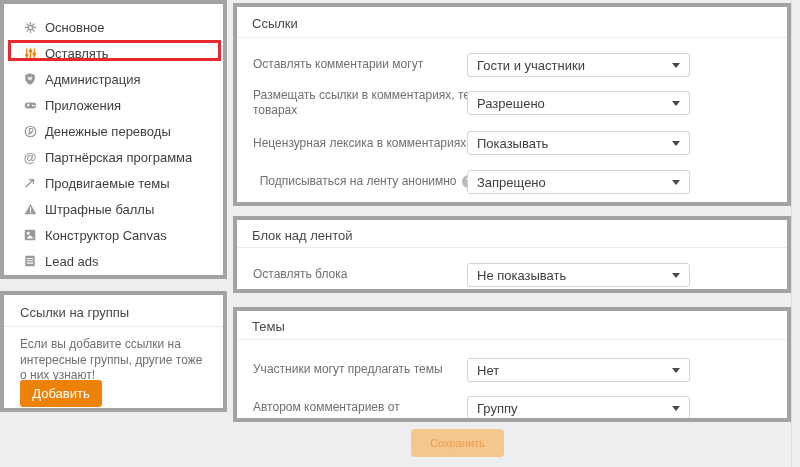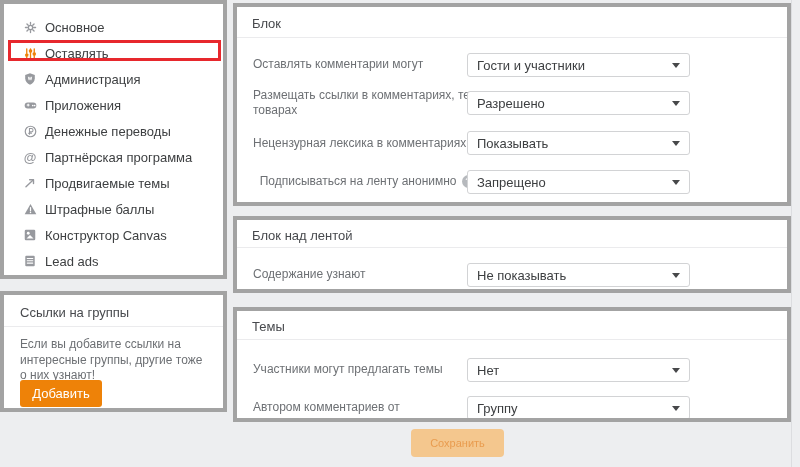--- a/index.html
+++ b/index.html
@@ -161,21 +161,21 @@
   </aside>
 
   <aside class="card links-card">
     <div class="links-title">Ссылки на группы</div>
     <div class="links-divider"></div>
     <p class="links-desc">Если вы добавите ссылки на интересные группы, другие тоже о них узнают!</p>
     <button class="add-btn">Добавить</button>
   </aside>
 
   <section class="card main-card card-general">
-    <div class="section-title" style="top:9px">Блок</div>
+    <div class="section-title" style="top:9px">Ссылки</div>
     <div class="section-divider" style="top:30px"></div>
 
     <div class="row-label" style="top:50px">Оставлять комментарии могут</div>
     <div class="select" style="top:46px">
       <span class="select-value">Гости и участники</span>
       <span class="caret"></span>
     </div>
 
     <div class="row-label" style="top:81px">Размещать ссылки в комментариях, темах и товарах</div>
     <div class="select" style="top:84px">
@@ -197,21 +197,21 @@
     <div class="select" style="top:163px">
       <span class="select-value">Запрещено</span>
       <span class="caret"></span>
     </div>
   </section>
 
   <section class="card main-card card-block">
     <div class="section-title" style="top:8px">Блок над лентой</div>
     <div class="section-divider" style="top:27px"></div>
 
-    <div class="row-label" style="top:47px">Содержание узнают</div>
+    <div class="row-label" style="top:47px">Оставлять блока</div>
     <div class="select" style="top:43px">
       <span class="select-value">Не показывать</span>
       <span class="caret"></span>
     </div>
   </section>
 
   <section class="card main-card card-topics">
     <div class="section-title" style="top:8px">Темы</div>
     <div class="section-divider" style="top:28px"></div>
 

